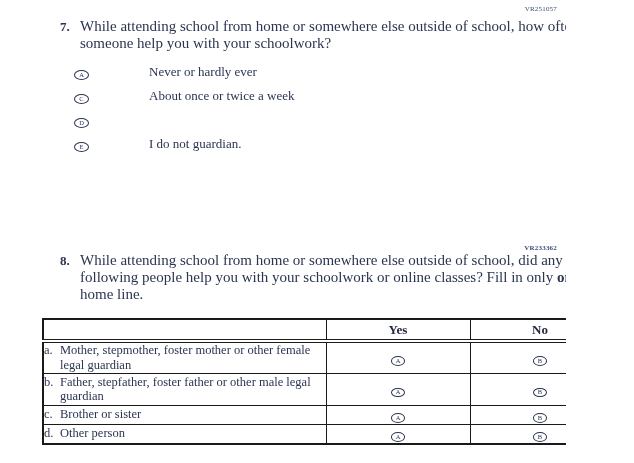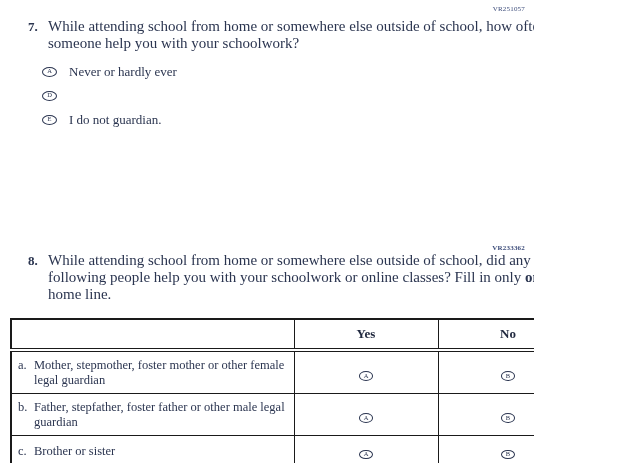--- a/index.html
+++ b/index.html
@@ -5,20 +5,21 @@
   * { margin: 0; padding: 0; box-sizing: border-box; }
   html, body { background: #ffffff; }
   .page {
     position: relative;
     width: 534px;
     height: 463px;
     background: #ffffff;
     font-family: "Liberation Serif", "DejaVu Serif", serif;
     color: #2b3550;
     overflow: hidden;
+    margin-left: 32px;
   }
   .vr-code {
     position: absolute;
     right: 9px;
     font-size: 7px;
     letter-spacing: 0.2px;
     color: #3c4c7a;
     font-family: "Liberation Serif", serif;
   }
   .question-block { position: absolute; left: 28px; }
@@ -33,24 +34,25 @@
   .q-text {
     font-size: 15px;
     line-height: 17px;
   }
   #q7 .q-text { width: 535px; }
   #q8 .q-text { width: 548px; }
   .bold-word { font-weight: bold; }
   .options { margin-top: 11px; }
   .option {
     display: flex;
-    align-items: center;
+    align-items: flex-end;
     height: 17px;
     margin-bottom: 7px;
     margin-left: 14px;
+    gap: 48px;
   }
   .oval {
     display: inline-flex;
     align-items: center;
     justify-content: center;
     width: 15px;
     height: 10px;
     border: 1px solid #2b3550;
     border-radius: 50%;
     flex: 0 0 15px;
@@ -70,21 +72,21 @@
     position: absolute;
     left: 10px;
     top: 318px;
     width: 616px;
     border-collapse: collapse;
     table-layout: fixed;
     border: 2px solid #1a1a1a;
   }
   table.q8-table td, table.q8-table th {
     border: 1.5px solid #1a1a1a;
-    padding: 6px;
+    padding: 0;
     vertical-align: middle;
   }
   table.q8-table th {
     height: 22px;
     font-size: 13px;
     font-weight: bold;
     text-align: center;
     border-bottom: 4px double #1a1a1a;
     color: #222a40;
   }
@@ -119,20 +121,26 @@
     <div class="q-row">
       <span class="q-num">7.</span>
       <div class="q-text">While attending school from home or somewhere else outside of school, how often did someone help you with your schoolwork?</div>
     </div>
     <div class="options">
       <div class="option">
         <span class="oval">
             <span class="oval-letter">A</span>
           </span>
         <span class="opt-label">Never or hardly ever</span>
+      </div>
+      <div class="option">
+        <span class="oval">
+            <span class="oval-letter">C</span>
+          </span>
+        <span class="opt-label">About once or twice a week</span>
       </div>
       <div class="option">
         <span class="oval">
             <span class="oval-letter">D</span>
           </span>
       </div>
       <div class="option">
         <span class="oval">
             <span class="oval-letter">E</span>
           </span>

